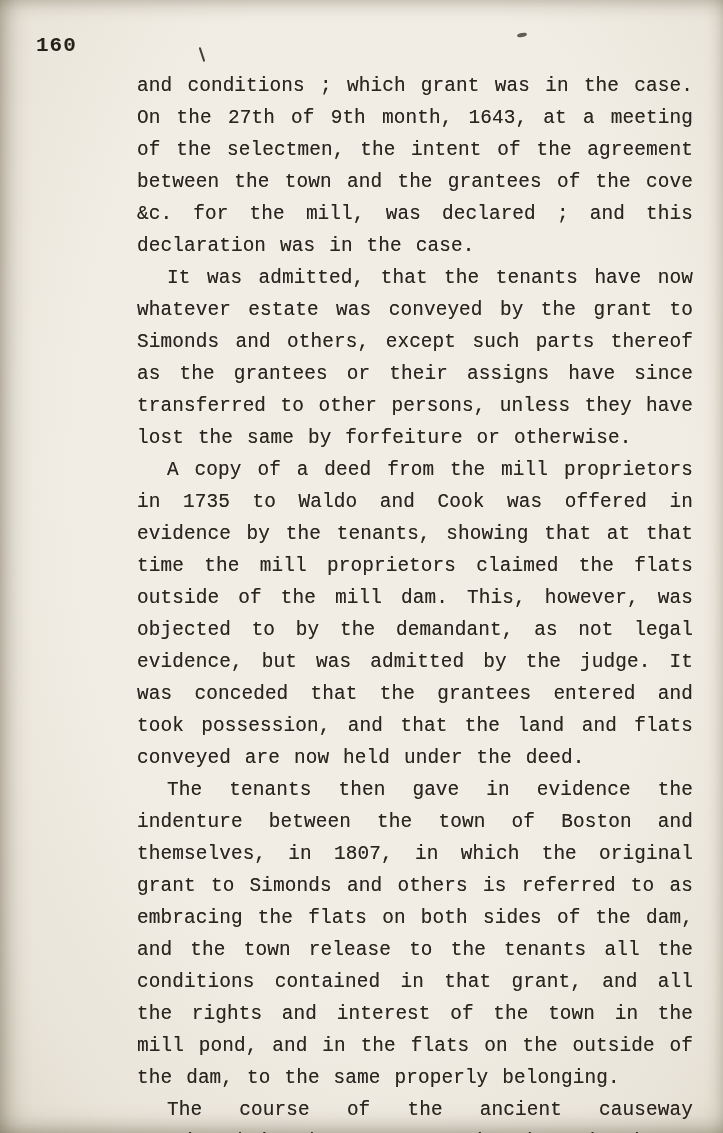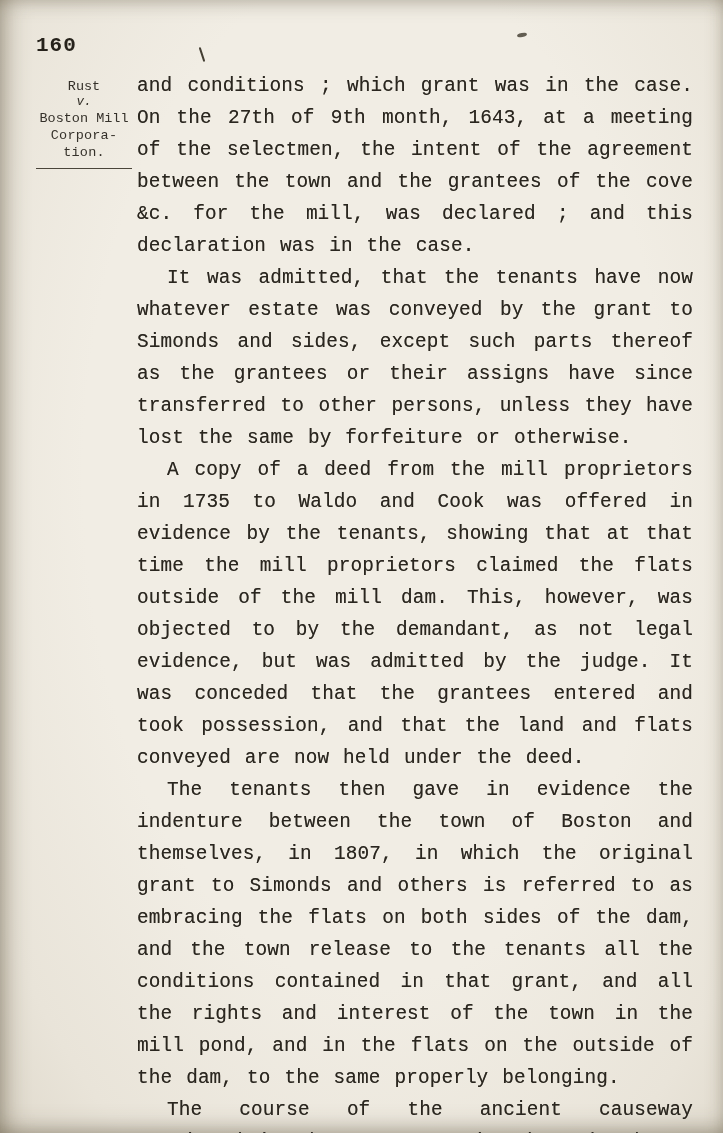--- a/index.html
+++ b/index.html
@@ -112,30 +112,22 @@
 <body>
 
 <div class="page">
 
   <span class="page-number">160</span>
 
 
   <span class="ink-mark"></span>
   <span class="smudge-mark"></span>
 
-  <aside class="margin-note">
-    <div>Rust</div>
-    <div class="vs">v.</div>
-    <div>Boston Mill</div>
-    <div class="cont">Corpora-</div>
-    <div class="cont">tion.</div>
-    <hr class="margin-note-rule">
-  </aside>
 
   <main class="body-text">
     <p class="no-indent">and conditions ; which grant was in the case.  On the 27th of 9th month, 1643, at a meeting of the selectmen, the intent of the agreement between the town and the grantees of the cove &amp;c. for the mill, was declared ; and this declaration was in the case.</p>
-    <p>It was admitted, that the tenants have now whatever estate was conveyed by the grant to Simonds and sides, except such parts thereof as the grantees or their assigns have since transferred to other persons, unless they have lost the same by forfeiture or otherwise.</p>
+    <p>It was admitted, that the tenants have now whatever estate was conveyed by the grant to Simonds and others, except such parts thereof as the grantees or their assigns have since transferred to other persons, unless they have lost the same by forfeiture or otherwise.</p>
     <p>A copy of a deed from the mill proprietors in 1735 to Waldo and Cook was offered in evidence by the tenants, showing that at that time the mill proprietors claimed the flats outside of the mill dam.  This, however, was objected to by the demandant, as not legal evidence, but was admitted by the judge.  It was conceded that the grantees entered and took possession, and that the land and flats conveyed are now held under the deed.</p>
     <p>The tenants then gave in evidence the indenture between the town of Boston and themselves, in 1807, in which the original grant to Simonds and others is referred to as embracing the flats on both sides of the dam, and the town release to the tenants all the conditions contained in that grant, and all the rights and interest of the town in the mill pond, and in the flats on the outside of the dam, to the same properly belonging.</p>
     <p>The course of the ancient causeway mentioned in the grant to Simonds and others, was delineated on the plans used on the trial, and also the course of the old mill dam. This dam the demandant contended should be considered as a boundary, fixed by the grantees at the time of the grant or very soon afterward, showing what they then understood to be the extent of their grant.  The plan of the town in 1722 was also exhibited by the demandant, as showing certain projections from the shore, near the ends of the dam, and which were, as he contended, the “ spits ” referred to in the explanatory grant above mentioned.</p>
   </main>
 
 </div>
 
 </body></html>

